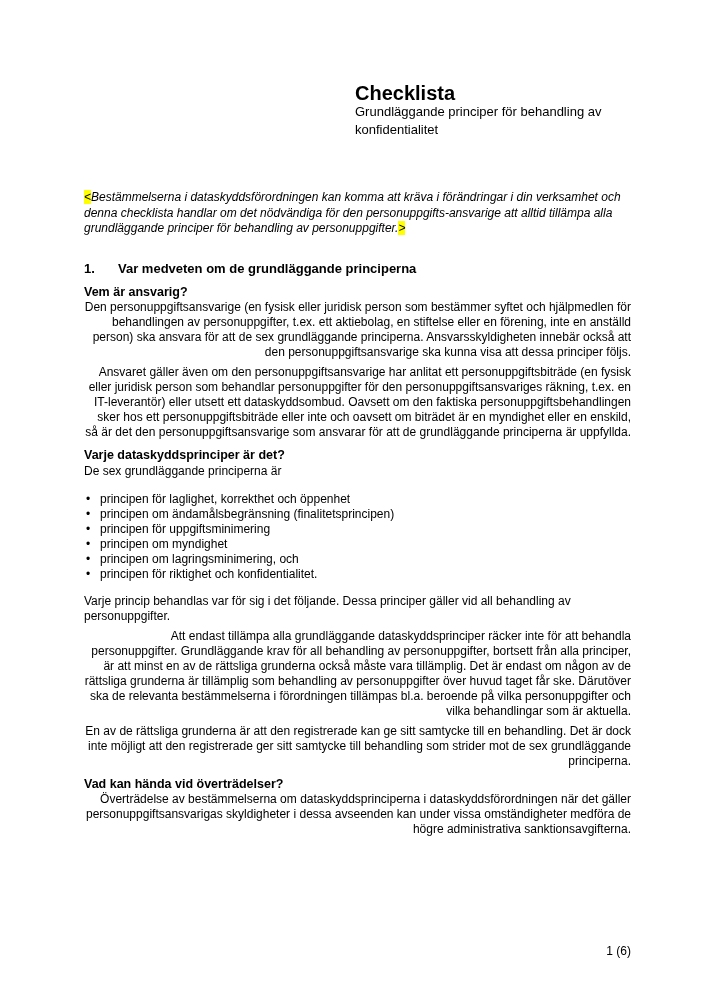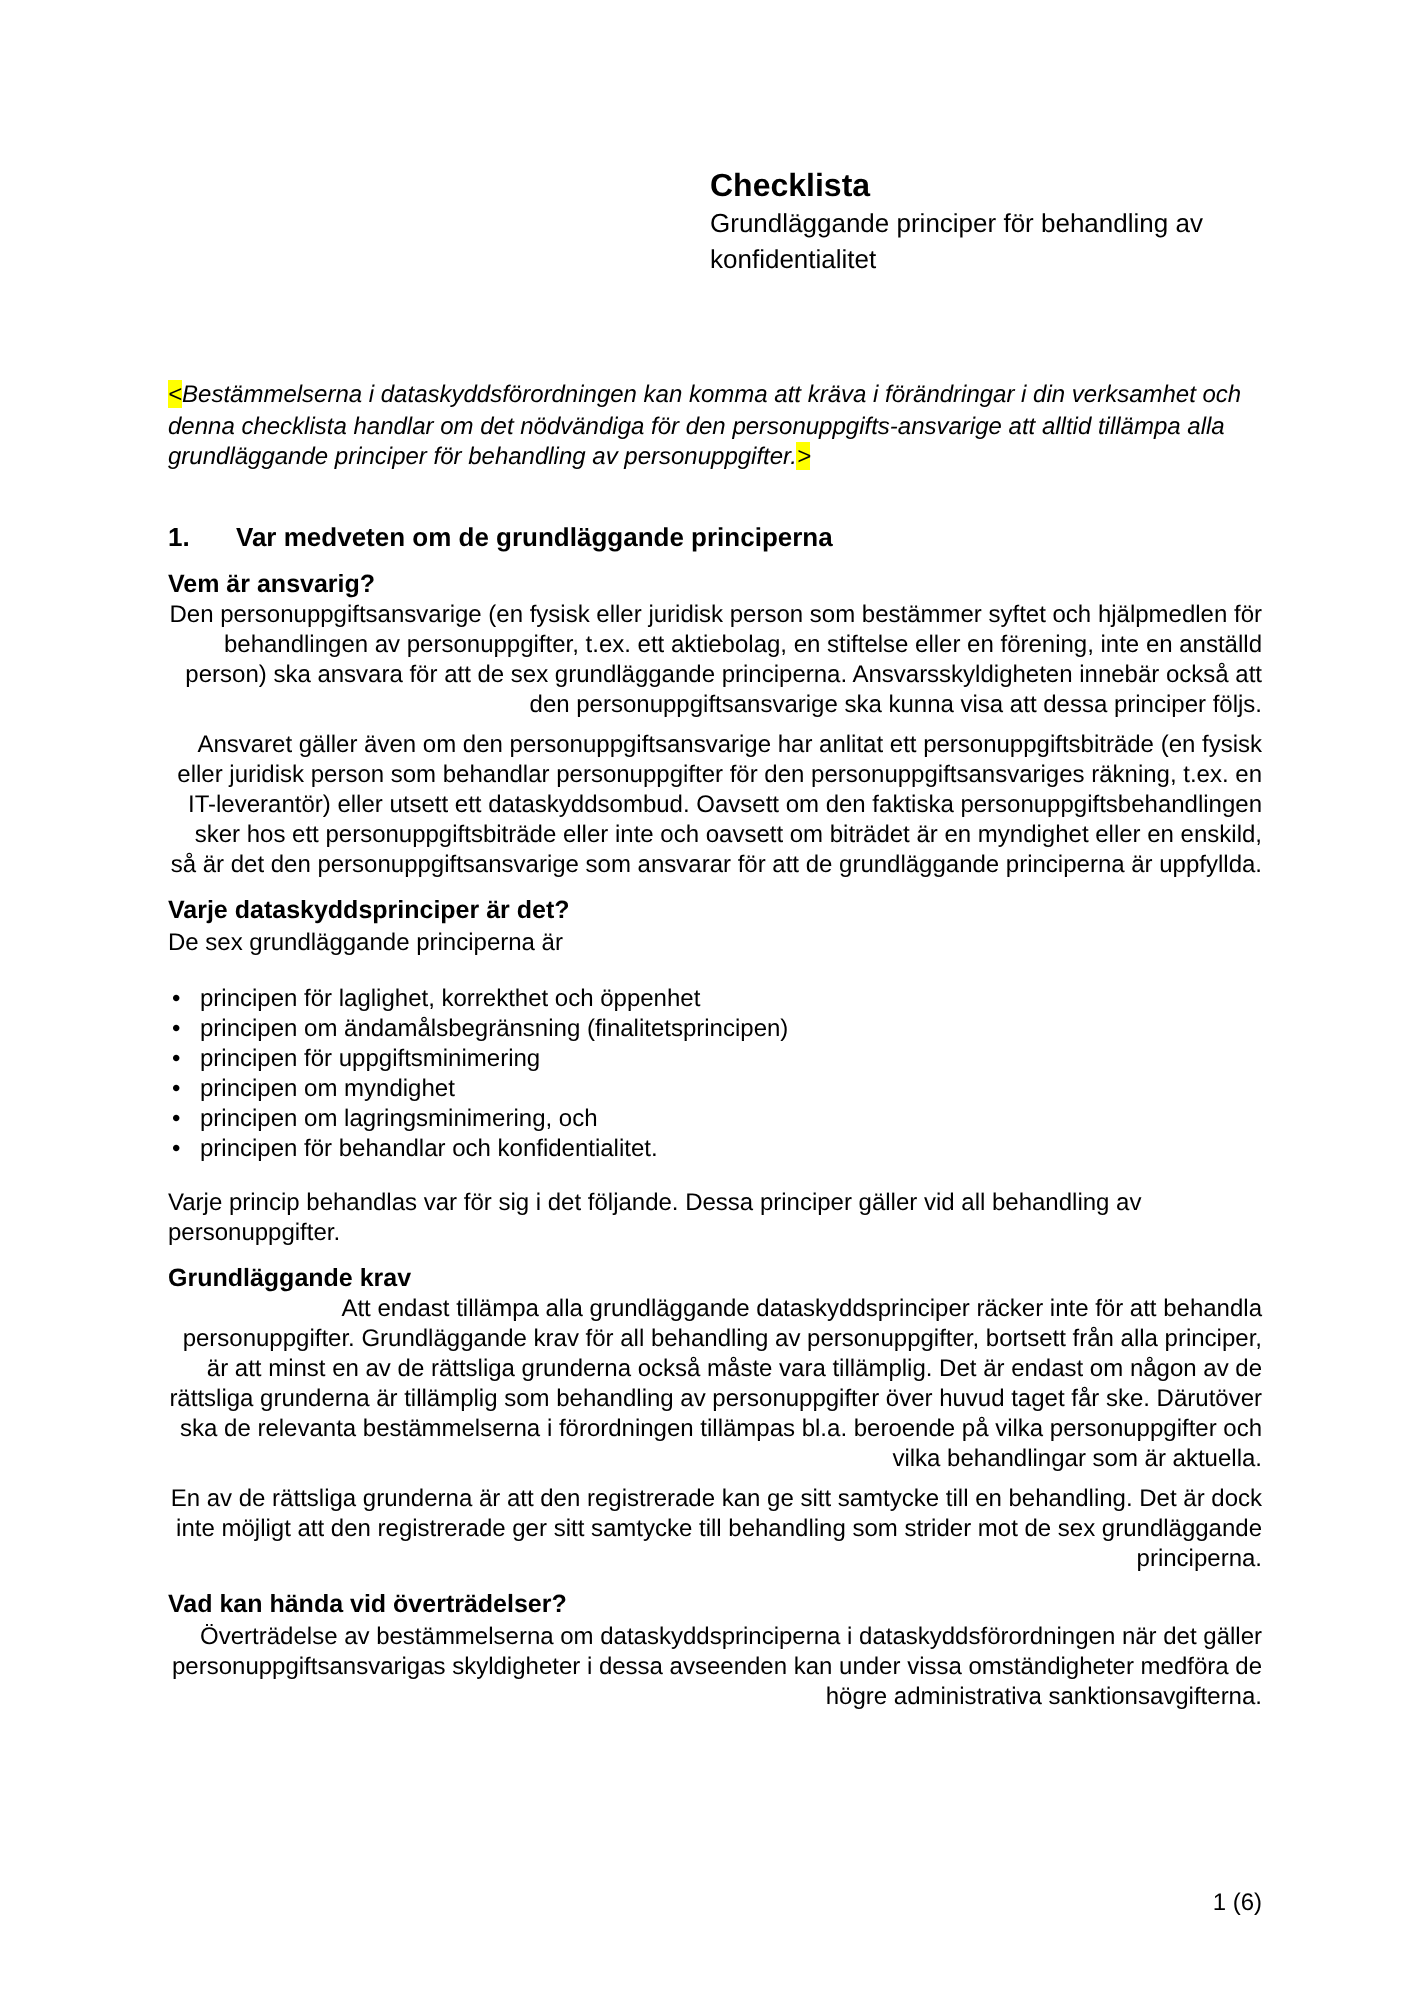--- a/index.html
+++ b/index.html
@@ -22,21 +22,21 @@
   .content {
     position: absolute;
     left: 84px;
     top: 84px;
     width: 547px;
   }
   .title-block {
     margin-left: 271px;
   }
   .doc-title {
-    font-size: 16px;
+    font-size: 20px;
     font-weight: bold;
     line-height: 19px;
   }
   .doc-subtitle {
     font-size: 13px;
     line-height: 18px;
     width: 258px;
   }
   .intro {
     margin: 51px 0 4px 0;
@@ -119,27 +119,26 @@
 
     <section>
       <h2 class="subhead">Varje dataskyddsprinciper är det?</h2>
       <p class="lead">De sex grundläggande principerna är</p>
       <ul class="principles">
         <li>principen för laglighet, korrekthet och öppenhet</li>
         <li>principen om ändamålsbegränsning (finalitetsprincipen)</li>
         <li>principen för uppgiftsminimering</li>
         <li>principen om myndighet</li>
         <li>principen om lagringsminimering, och</li>
-        <li>principen för behandlar och konfidentialitet.</li>
+        <li>principen för riktighet och konfidentialitet.</li>
       </ul>
       <p class="outro">Varje princip behandlas var för sig i det följande. Dessa principer gäller vid all behandling av personuppgifter.</p>
     </section>
 
     <section>
-      <h2 class="subhead">Grundläggande krav</h2>
       <p class="para">Att endast tillämpa alla grundläggande dataskyddsprinciper räcker inte för att behandla personuppgifter. Grundläggande krav för all behandling av personuppgifter, bortsett från alla principer, är att minst en av de rättsliga grunderna också måste vara tillämplig. Det är endast om någon av de rättsliga grunderna är tillämplig som behandling av personuppgifter över huvud taget får ske. Därutöver ska de relevanta bestämmelserna i förordningen tillämpas bl.a. beroende på vilka personuppgifter och vilka behandlingar som är aktuella.</p>
       <p class="para">En av de rättsliga grunderna är att den registrerade kan ge sitt samtycke till en behandling. Det är dock inte möjligt att den registrerade ger sitt samtycke till behandling som strider mot de sex grundläggande principerna.</p>
     </section>
 
     <section>
       <h2 class="subhead">Vad kan hända vid överträdelser?</h2>
       <p class="para">Överträdelse av bestämmelserna om dataskyddsprinciperna i dataskyddsförordningen när det gäller personuppgiftsansvarigas skyldigheter i dessa avseenden kan under vissa omständigheter medföra de högre administrativa sanktionsavgifterna.</p>
     </section>
 
   </div>

